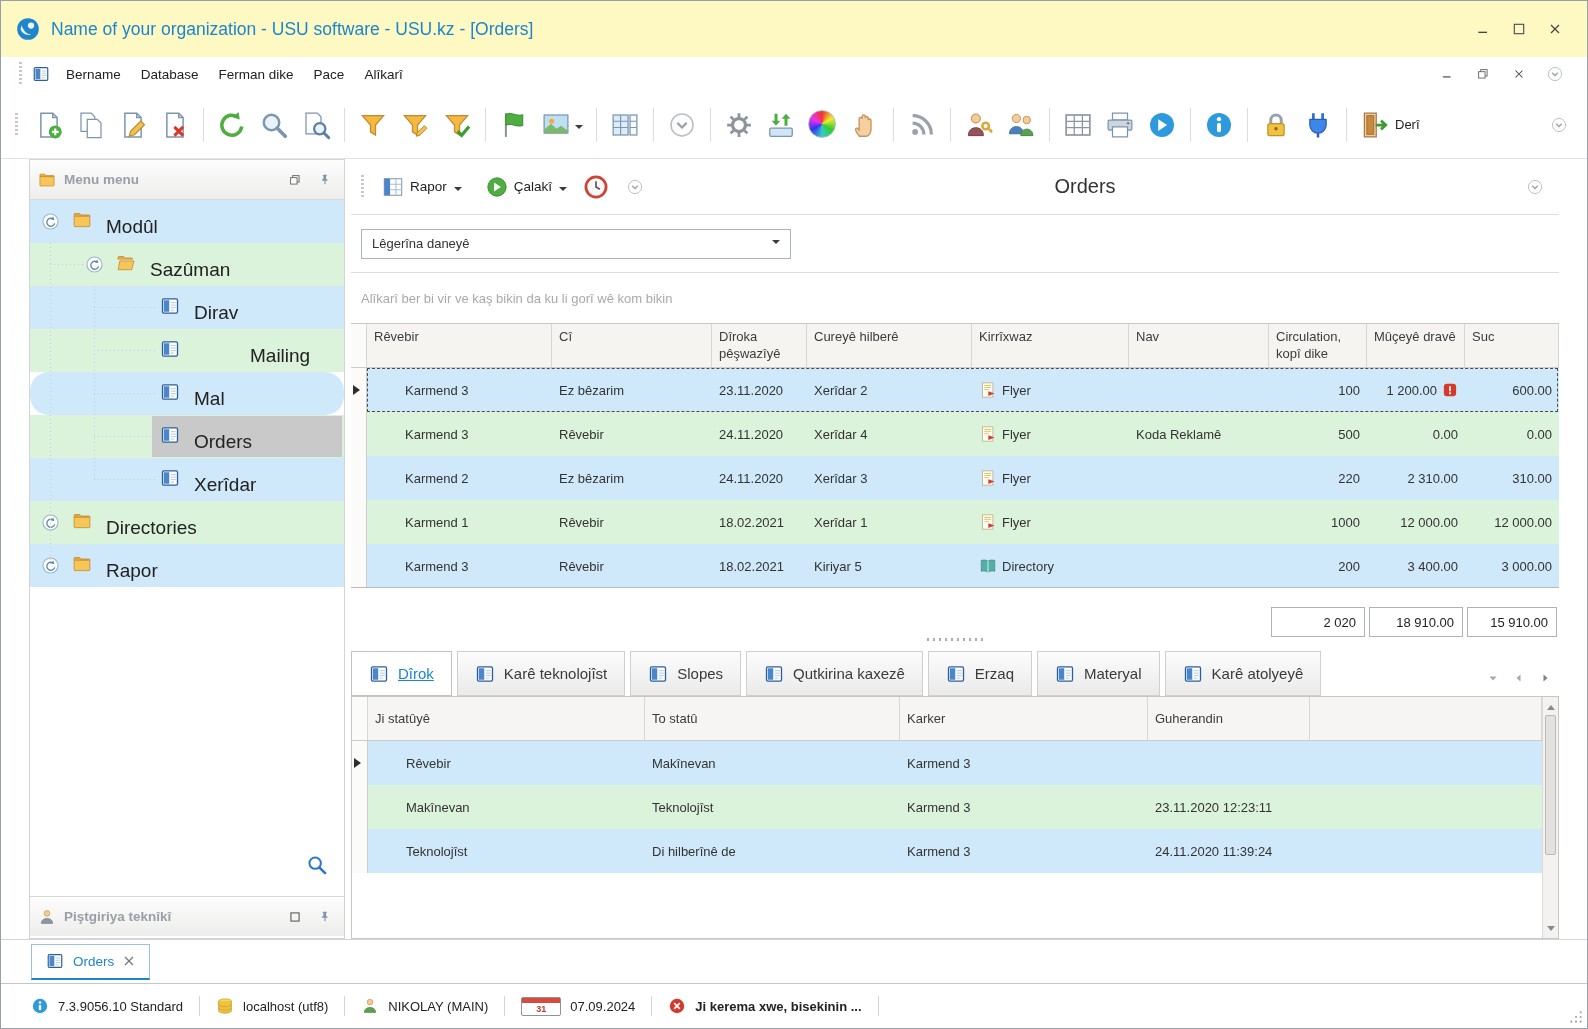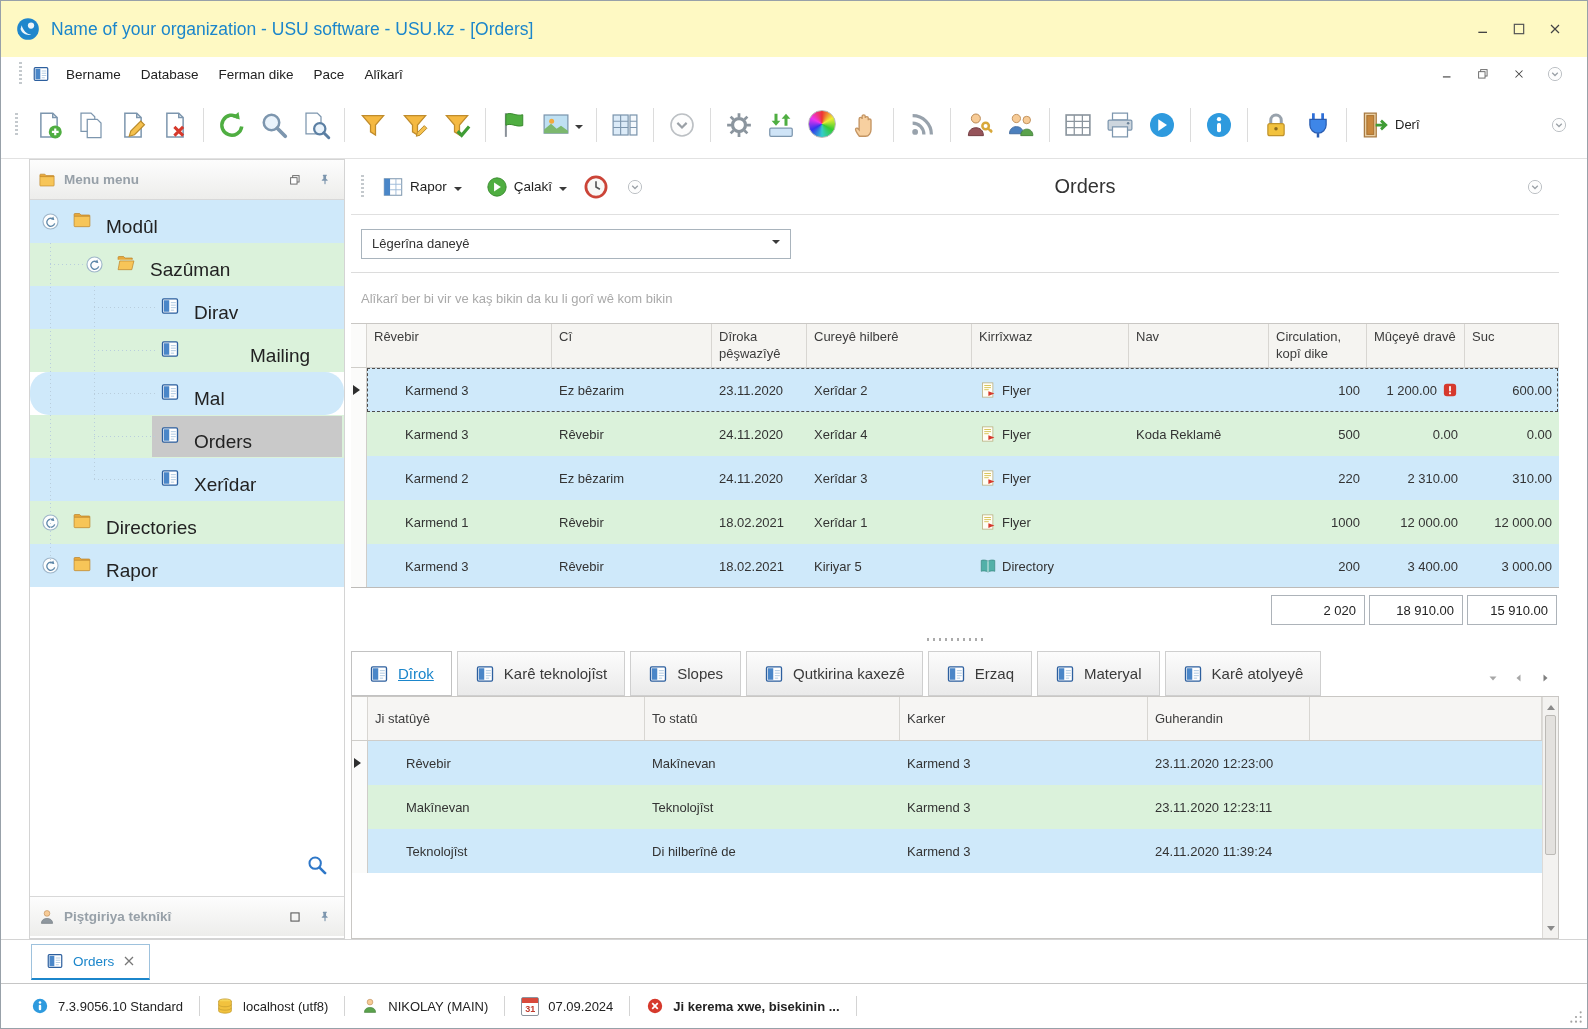--- a/index.html
+++ b/index.html
@@ -62,21 +62,21 @@
 .drow{height:44px;position:relative}
 .drow.blue{background:var(--row-blue,#cfe9fa)}
 .drow.green{background:var(--row-green,#dbf2db)}
 .drow.selected::after{content:'';position:absolute;inset:0 1px 0 16px;border:1px dashed #4c4c4c;pointer-events:none}
 .gutter-cell{padding:0;justify-content:center;background:#fbfbfa;border-right:1px solid #cfcdc9}
 .num{justify-content:flex-end;text-align:right}
 .indent{padding-left:38px}
 .marker{width:0;height:0;border:5px solid transparent;border-left:7px solid #2e2e2e}
 
 .summary{position:absolute;left:0;right:0;top:428px;height:45px;border-top:1px solid #bdbbb8;background:#fff}
-.summary .gcell{padding:0 1px}
+.summary .gcell{padding:12px 1px}
 .sumbox{width:100%;height:30px;margin:7px 1px;border:1px solid #adb3b9;display:flex;align-items:center;justify-content:flex-end;padding:0 8px;background:#fff;color:#222}
 .splitter{position:absolute;left:0;right:0;top:473px;height:14px;display:flex;align-items:center;justify-content:center}
 .splitter .dots{width:56px;height:3px;background:repeating-linear-gradient(to right,#ababab 0 2px,transparent 2px 6px)}
 
 .tabsbar{position:absolute;left:0;right:0;top:487px;height:50px;display:flex;align-items:flex-end}
 .tab{display:inline-flex;align-items:center;gap:9px;padding:0 17px;height:45px;border:1px solid #cfcfcf;background:linear-gradient(#fcfcfc,#eaeaea);margin-right:5px;font-size:15px;color:#3a3a3a;white-space:nowrap}
 .tab.active{background:#fff;color:var(--accent,#1b86cb);text-decoration:underline;border-color:#c2c2c2}
 .tabnav{margin-left:auto;display:flex;align-items:center;gap:14px;padding:0 8px 12px 0}
 .tabnav .ic{opacity:.75}
 
@@ -95,21 +95,21 @@
 .tri-d{width:0;height:0;border:4px solid transparent;border-top:5px solid #8a8a8a}
 .thumb{position:absolute;left:2px;right:2px;top:18px;height:140px;background:#e3e1de;border:1px solid #bcbab6;border-radius:2px}
 
 .doctabs{position:absolute;left:0;right:0;top:938px;height:44px;background:#fff;border-top:1px solid #d4d4d4;display:flex;align-items:center;padding-left:30px}
 .doctab{display:inline-flex;align-items:center;gap:9px;height:36px;padding:0 14px;border:1px solid #9ec2dd;border-bottom:2px solid var(--accent,#1b86cb);background:#fff;color:var(--accent,#1b86cb);font-size:13.5px}
 
 .statusbar{position:absolute;left:0;right:0;top:982px;bottom:0;border-top:1px solid #c6c6c6;background:#fff;display:flex;align-items:center;padding-left:30px}
 .sitem{display:flex;align-items:center;gap:9px;color:#222;white-space:nowrap}
 .sitem.bold{font-weight:bold}
 .vsep{width:1px;height:20px;background:#d4d4d4;margin:0 16px}
-.cal{position:relative;width:18px;height:19px;border:1px solid #8b949e;border-radius:2px;background:#fff}
+.cal{position:relative;width:40px;height:19px;border:1px solid #8b949e;border-radius:2px;background:#fff}
 .cal .caltop{position:absolute;left:0;right:0;top:0;height:5px;background:#d84a3c}
 .cal .calday{position:absolute;left:0;right:0;top:5px;bottom:0;display:flex;align-items:center;justify-content:center;font-size:9px;color:#c0392c;font-weight:bold}
 .resize-grip{position:absolute;right:3px;bottom:3px;width:16px;height:16px}
 </style>
 </head>
 <body>
 
 <div class="window">
 
   <div class="titlebar">
@@ -971,21 +971,20 @@
               <div class="gcell">Guherandin</div>
               <div class="gcell"></div>
             </div>
             <div class="hrow hdrow blue">
               <div class="gcell gutter-cell">
                 <span class="marker"></span>
               </div>
               <div class="gcell indent">Rêvebir</div>
               <div class="gcell">Makînevan</div>
               <div class="gcell">Karmend 3</div>
-              <div class="gcell">23.11.2020 12:23:00</div>
               <div class="gcell"></div>
             </div>
             <div class="hrow hdrow green">
               <div class="gcell gutter-cell"></div>
               <div class="gcell indent">Makînevan</div>
               <div class="gcell">Teknolojîst</div>
               <div class="gcell">Karmend 3</div>
               <div class="gcell">23.11.2020 12:23:11</div>
               <div class="gcell"></div>
             </div>

